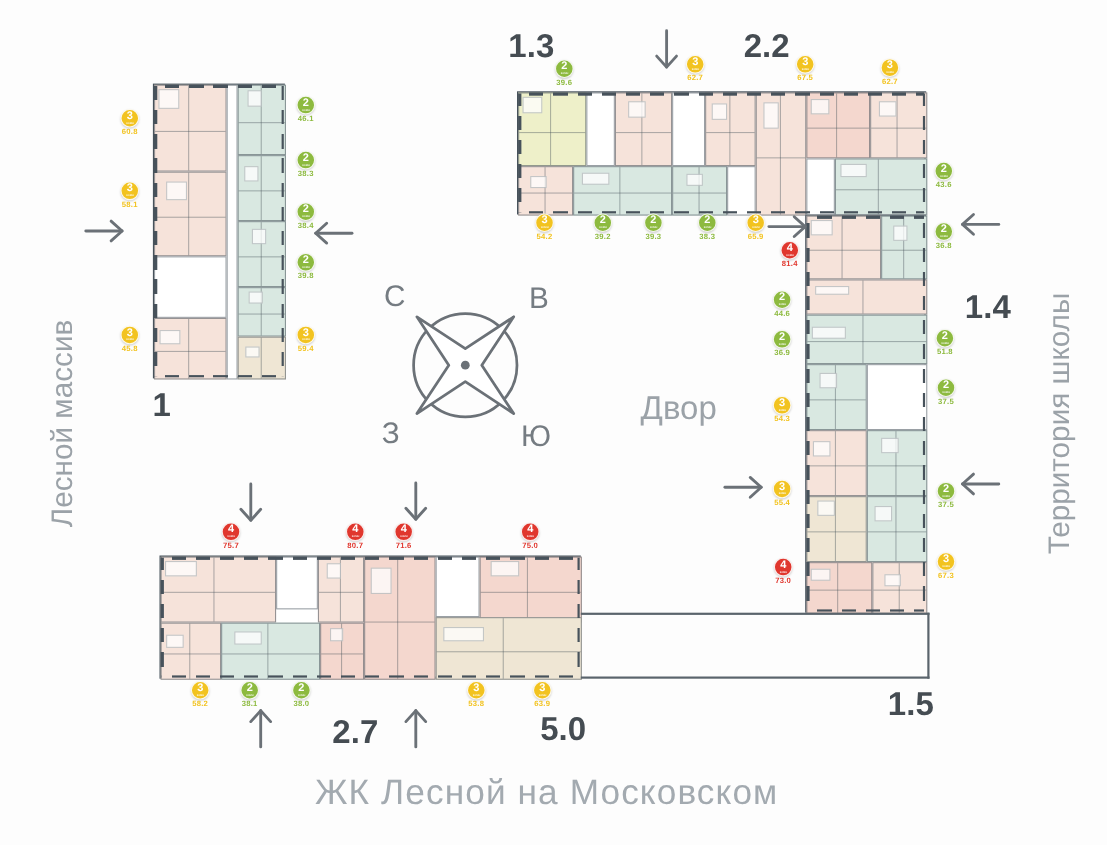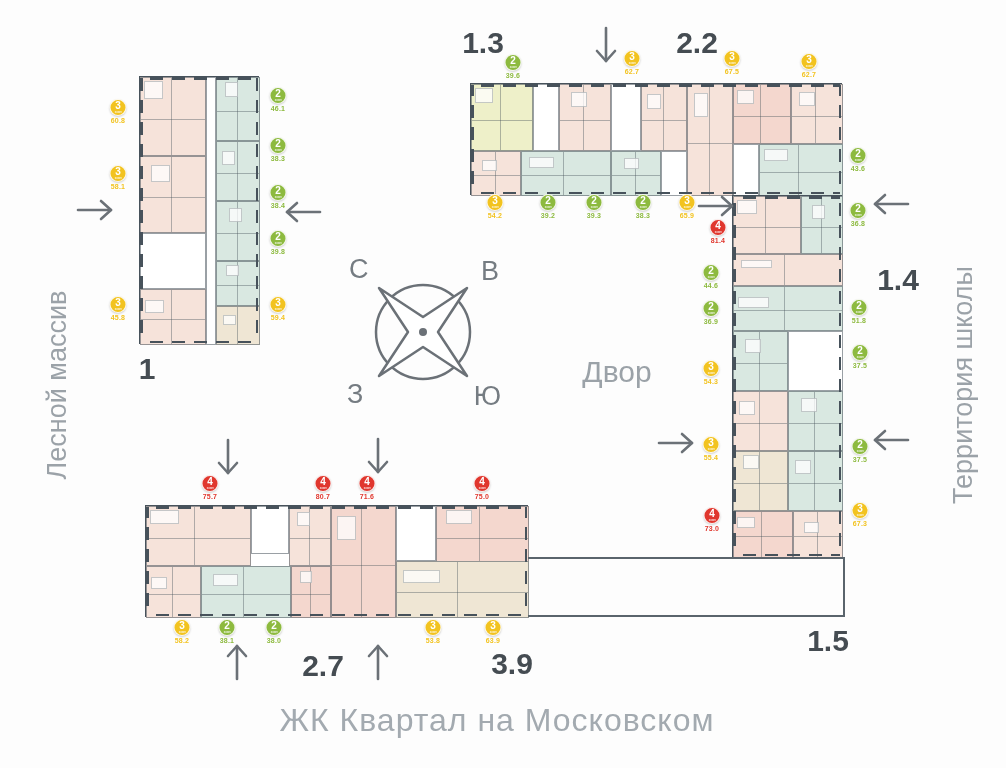--- a/index.html
+++ b/index.html
@@ -49,21 +49,21 @@
       <circle cx="80" cy="80" r="47" fill="none" stroke="#6b7177" stroke-width="2.5"></circle>
       <polygon points="80,65 124,36 95,80 124,124 80,95 36,124 65,80 36,36" fill="#ffffff" stroke="#6b7177" stroke-width="2.5" stroke-linejoin="round"></polygon>
       <circle cx="80" cy="80" r="4" fill="#6b7177"></circle>
     </svg>
     <div class="pt" style="left:6px;top:2px;">С</div>
     <div class="pt" style="right:4px;top:4px;">В</div>
     <div class="pt" style="left:4px;bottom:2px;">З</div>
     <div class="pt" style="right:2px;bottom:0px;">Ю</div>
   </div>
 
-  <div class="abs footer" style="left:497px;top:702px;">ЖК Квартал на Московском</div>
+  <div class="abs footer" style="left:497px;top:702px;">ЖК Лесной на Московском</div>
 
   <div id="plan-layer">
       <div class="building" style="left: 139px; top: 76px; width: 120px; height: 268px; border-color: rgb(71, 82, 91);">
         <div class="unit" style="left: -1px; top: -1px; width: 66px; height: 79px; background: rgb(246, 227, 218);">
           <div class="vline" style="left: 30px;"></div>
           <div class="hline" style="top: 41px;"></div>
           <div class="furn" style="left: 3px; top: 3px; width: 17px; height: 16px;"></div>
         </div>
         <div class="unit" style="left: -1px; top: 78px; width: 66px; height: 77px; background: rgb(246, 227, 218);">
           <div class="vline" style="left: 30px;"></div>
@@ -274,21 +274,21 @@
         <div class="tick" style="left: 0px; right: 0px; bottom: -1px; height: 2.5px; background: repeating-linear-gradient(90deg, transparent 0px, transparent 9px, rgb(71, 82, 91) 9px, rgb(71, 82, 91) 22px);"></div>
         <div class="tick" style="top: 0px; bottom: 0px; left: -1px; width: 2.5px; background: repeating-linear-gradient(0deg, transparent 0px, transparent 9px, rgb(71, 82, 91) 9px, rgb(71, 82, 91) 22px);"></div>
         <div class="tick" style="top: 0px; bottom: 0px; right: -1px; width: 2.5px; background: repeating-linear-gradient(0deg, transparent 0px, transparent 9px, rgb(71, 82, 91) 9px, rgb(71, 82, 91) 22px);"></div>
       </div>
       <div class="outline-24" style="left: 528px; top: 557px; width: 317px; height: 60px;"></div>
       <div class="abs section-label" style="left: 147px; top: 369px;">1</div>
       <div class="abs section-label" style="left: 483px; top: 43px;">1.3</div>
       <div class="abs section-label" style="left: 697px; top: 43px;">2.2</div>
       <div class="abs section-label" style="left: 898px; top: 280px;">1.4</div>
       <div class="abs section-label" style="left: 828px; top: 641px;">1.5</div>
-      <div class="abs section-label" style="left: 512px; top: 664px;">3.9</div>
+      <div class="abs section-label" style="left: 512px; top: 664px;">5.0</div>
       <div class="abs section-label" style="left: 323px; top: 666px;">2.7</div>
       <div class="badge" style="left: 118px; top: 112px;">
         <div class="badge-circle" style="background: rgb(242, 195, 32);">
           <div class="badge-num">3</div>
           <div class="badge-word">комн</div>
         </div>
         <div class="badge-area" style="color: rgb(242, 195, 32);">60.8</div>
       </div>
       <div class="badge" style="left: 118px; top: 178px;">
         <div class="badge-circle" style="background: rgb(242, 195, 32);">

